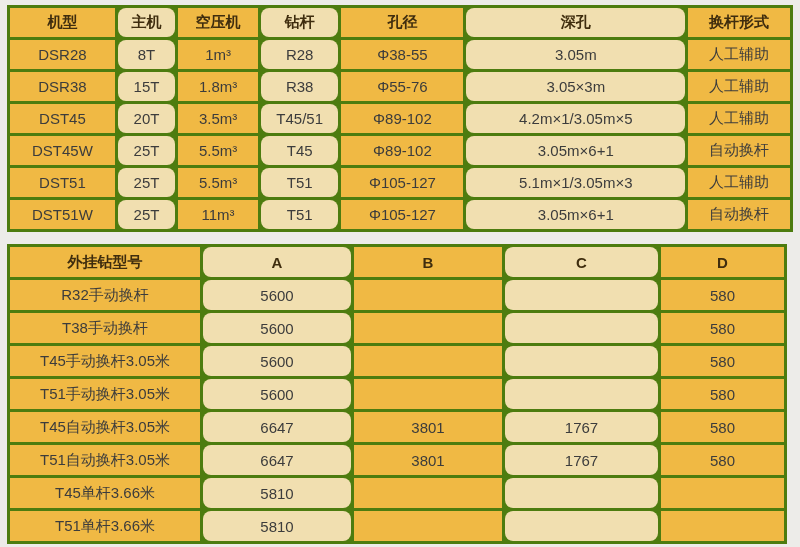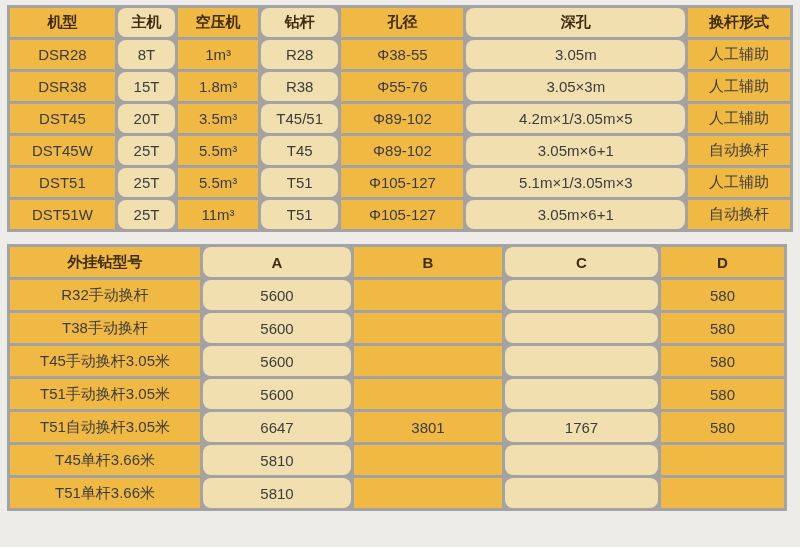--- a/index.html
+++ b/index.html
@@ -10,21 +10,21 @@
     background: #EDECE9;
     font-family: "Liberation Sans", "DejaVu Sans", sans-serif;
     overflow: hidden;
   }
   .wrap {
     padding: 5px 7px 0 7px;
   }
   table {
     border-collapse: separate;
     border-spacing: 3px;
-    background: #a3a3a3;
+    background: #4d7c0f;
     table-layout: fixed;
   }
   #spec-table  { width: 786px; }
   #dim-table   { width: 714px; margin-top: 12px; }
   th, td {
     text-align: center;
     vertical-align: middle;
     overflow: hidden;
     white-space: nowrap;
     padding: 0 2px;
@@ -168,20 +168,27 @@
         <td class="y">580</td>
       </tr>
       <tr>
         <td class="y">T51手动换杆3.05米</td>
         <td class="c">5600</td>
         <td class="y"></td>
         <td class="c"></td>
         <td class="y">580</td>
       </tr>
       <tr>
+        <td class="y">T45自动换杆3.05米</td>
+        <td class="c">6647</td>
+        <td class="y">3801</td>
+        <td class="c">1767</td>
+        <td class="y">580</td>
+      </tr>
+      <tr>
         <td class="y">T51自动换杆3.05米</td>
         <td class="c">6647</td>
         <td class="y">3801</td>
         <td class="c">1767</td>
         <td class="y">580</td>
       </tr>
       <tr>
         <td class="y">T45单杆3.66米</td>
         <td class="c">5810</td>
         <td class="y"></td>

